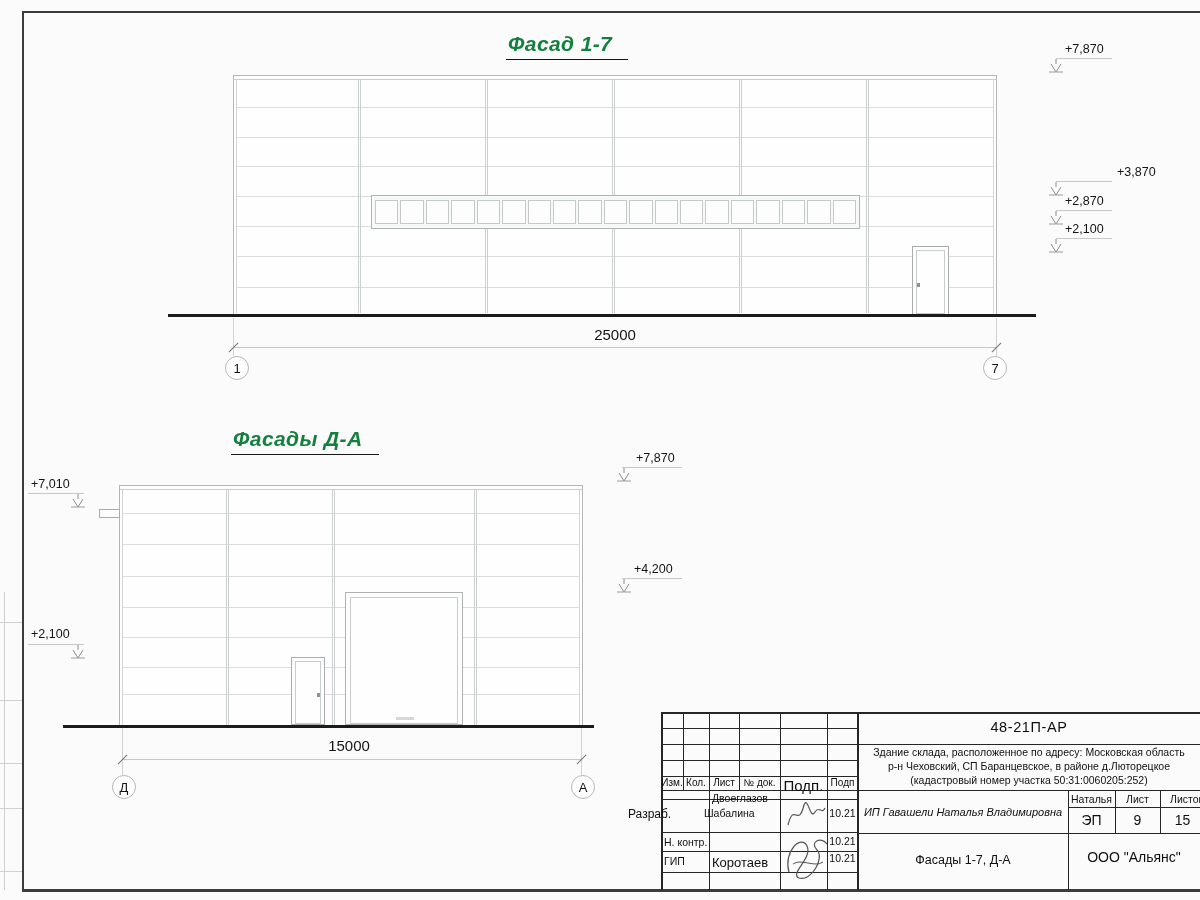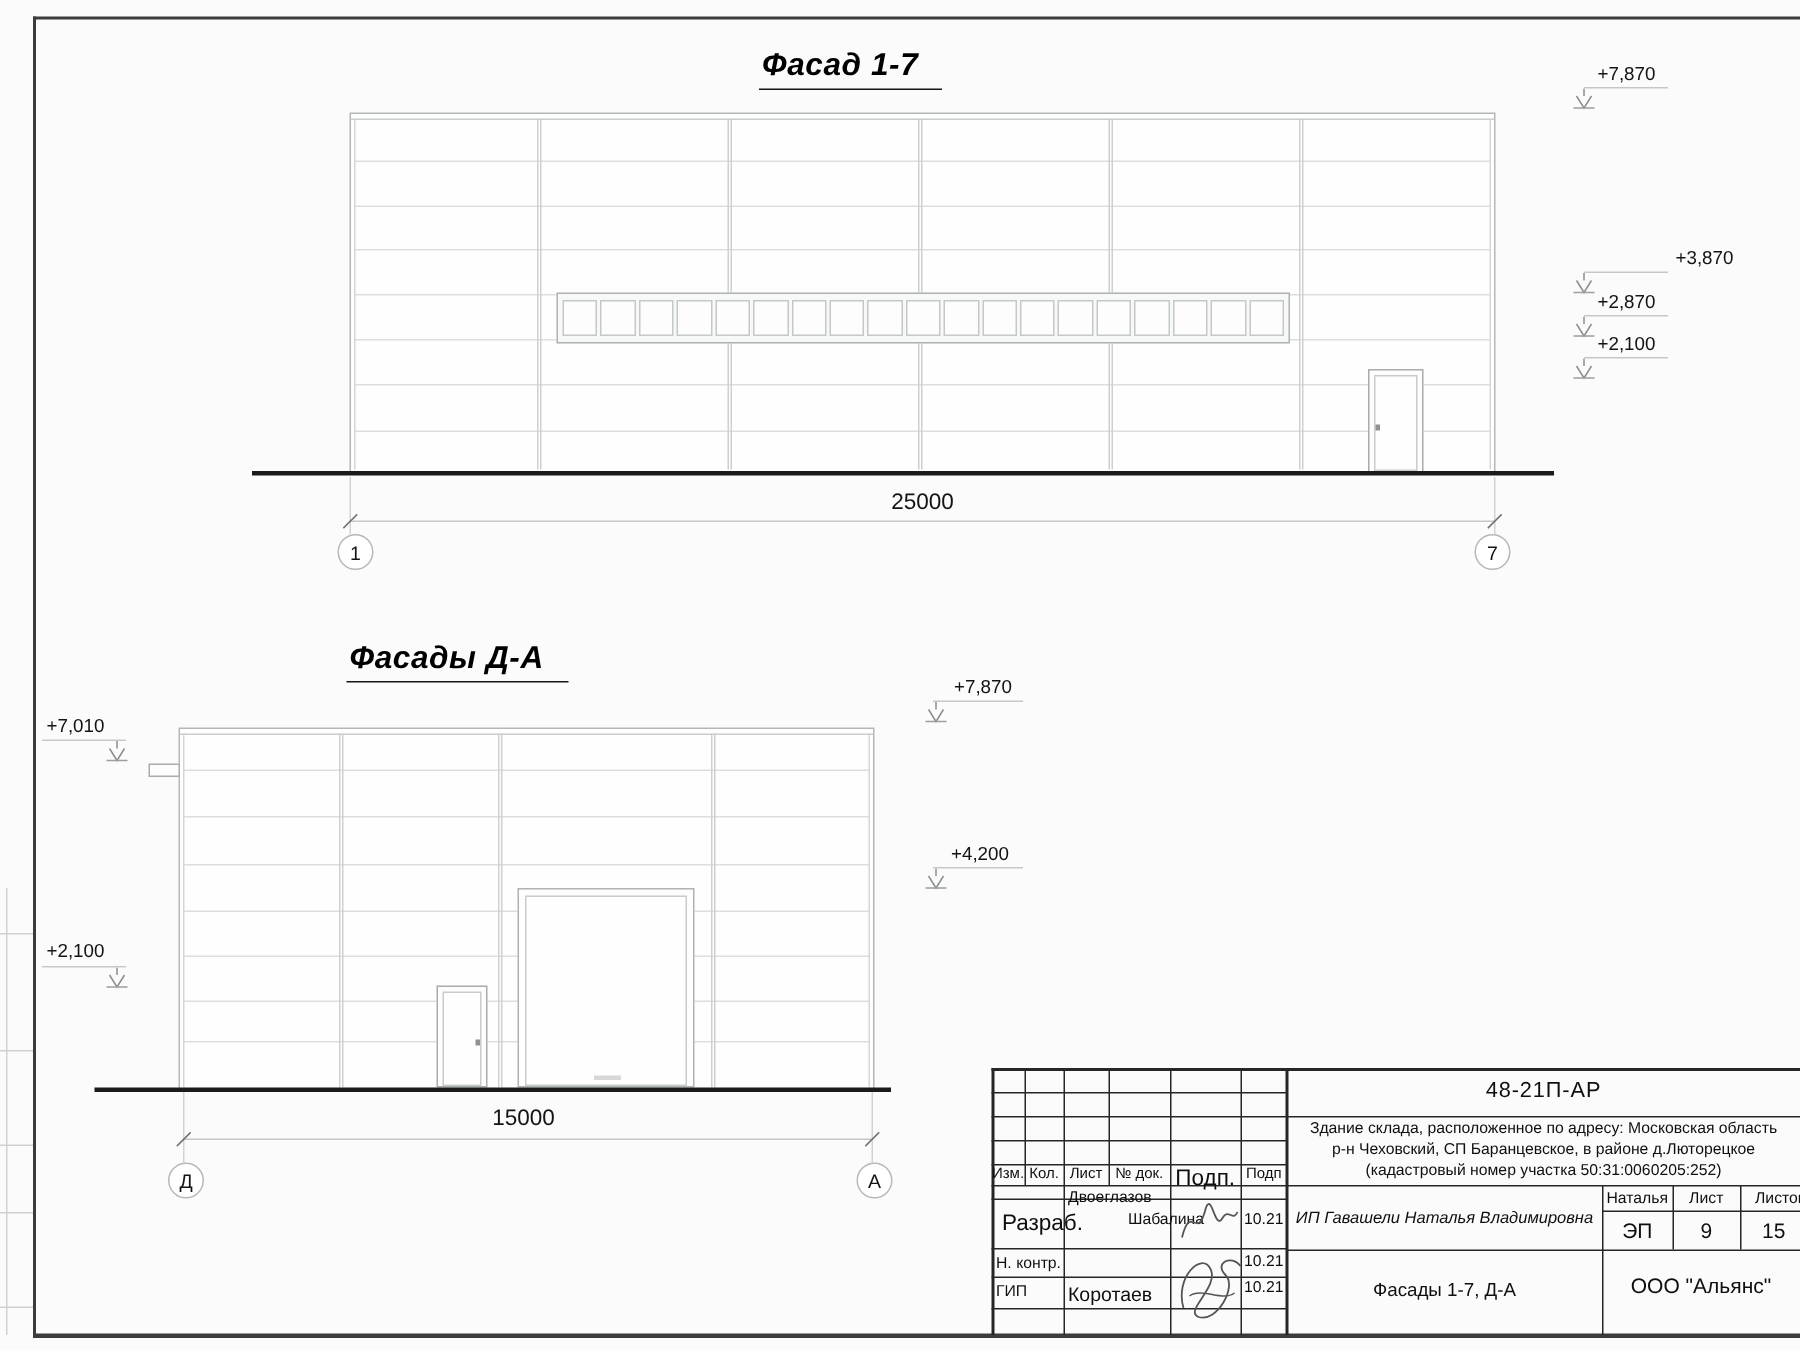--- a/index.html
+++ b/index.html
@@ -12,21 +12,21 @@
   .col2{position:absolute;width:3px;border-left:1px solid #ccd0d0;border-right:1px solid #ccd0d0;box-sizing:border-box;top:3px;bottom:1px}
   .edge{position:absolute;width:1px;background:#d3d6d6;top:3px;bottom:1px}
   .topline{position:absolute;left:0;right:0;top:3px;height:1px;background:#c9cdcd}
   .gnd{position:absolute;height:3px;background:#1b1b1b}
   .dim{position:absolute;height:1px;background:#c6c8c8}
   .ext{position:absolute;width:1px;background:#d2d4d4}
   .tick{position:absolute;width:13px;height:1px;background:#6f7373;transform:rotate(-45deg)}
   .dimtxt{position:absolute;font-size:15px;color:#141414;text-align:center;width:120px}
   .bub{position:absolute;width:22px;height:22px;border:1px solid #b5b9b9;border-radius:50%;background:#fff;
        display:flex;align-items:center;justify-content:center;font-size:13px;color:#141414}
-  .ftitle{position:absolute;font-size:21px;font-style:italic;font-weight:600;color:#000000;
+  .ftitle{position:absolute;font-size:21px;font-style:italic;font-weight:600;color:#15803d;
           border-bottom:1.5px solid #151515;padding:0 16px 3px 2px;letter-spacing:.4px;white-space:nowrap}
   .elev{position:absolute;font-size:12.5px;color:#141414;white-space:nowrap}
   .shelf{position:absolute;height:1px;background:#c6c8c8}
   .door{position:absolute;border:1px solid #a8acac;background:#fdfdfd;box-sizing:border-box}
   .leaf{position:absolute;border:1px solid #c8cccc;background:#fefefe;box-sizing:border-box}
   .handle{position:absolute;width:3px;height:4px;background:#8e9292}
   .band{position:absolute;left:371px;top:195px;width:489px;height:34px;border:1px solid #aeb2b2;
         background:#f7f8f8;box-sizing:border-box;display:flex;align-items:center;gap:2px;padding:3px}
   .pane{flex:1;height:24px;border:1px solid #c4c8c8;background:#fdfdfd;box-sizing:border-box}
   
@@ -251,22 +251,22 @@
   <div class="tbl" style="left:1115px;top:790px;width:1px;height:43px"></div>
   <div class="tbl" style="left:1160px;top:790px;width:1px;height:43px"></div>
 
   <div class="tbt ctr" style="left:661px;top:777px;width:22px;font-size:10px">Изм.</div>
   <div class="tbt ctr" style="left:683px;top:777px;width:26px;font-size:10px">Кол.</div>
   <div class="tbt ctr" style="left:709px;top:777px;width:30px;font-size:10px">Лист</div>
   <div class="tbt ctr" style="left:739px;top:777px;width:41px;font-size:10px">№ док.</div>
   <div class="tbt ctr" style="left:780px;top:777px;width:47px;font-size:15px">Подп.</div>
   <div class="tbt ctr" style="left:827px;top:777px;width:31px;font-size:10px">Подп</div>
 
-  <div class="tbt" style="left:668px;top:807px;font-size:15px">Разраб.</div>
-  <div class="tbt" style="left:752px;top:807px;font-size:10.5px">Шабалина</div>
+  <div class="tbt" style="left:628px;top:807px;font-size:12px">Разраб.</div>
+  <div class="tbt" style="left:704px;top:807px;font-size:10.5px">Шабалина</div>
   <div class="tbt ctr" style="left:827px;top:807px;width:31px;font-size:10.5px">10.21</div>
 
   <div class="tbt" style="left:664px;top:836px;font-size:10.5px">Н. контр.</div>
   <div class="tbt" style="left:712px;top:792px;font-size:10.5px">Двоеглазов</div>
   <div class="tbt ctr" style="left:827px;top:835px;width:31px;font-size:10.5px">10.21</div>
 
   <div class="tbt" style="left:664px;top:855px;font-size:10.5px">ГИП</div>
   <div class="tbt" style="left:712px;top:855px;font-size:13px">Коротаев</div>
   <div class="tbt ctr" style="left:827px;top:852px;width:31px;font-size:10.5px">10.21</div>
 

